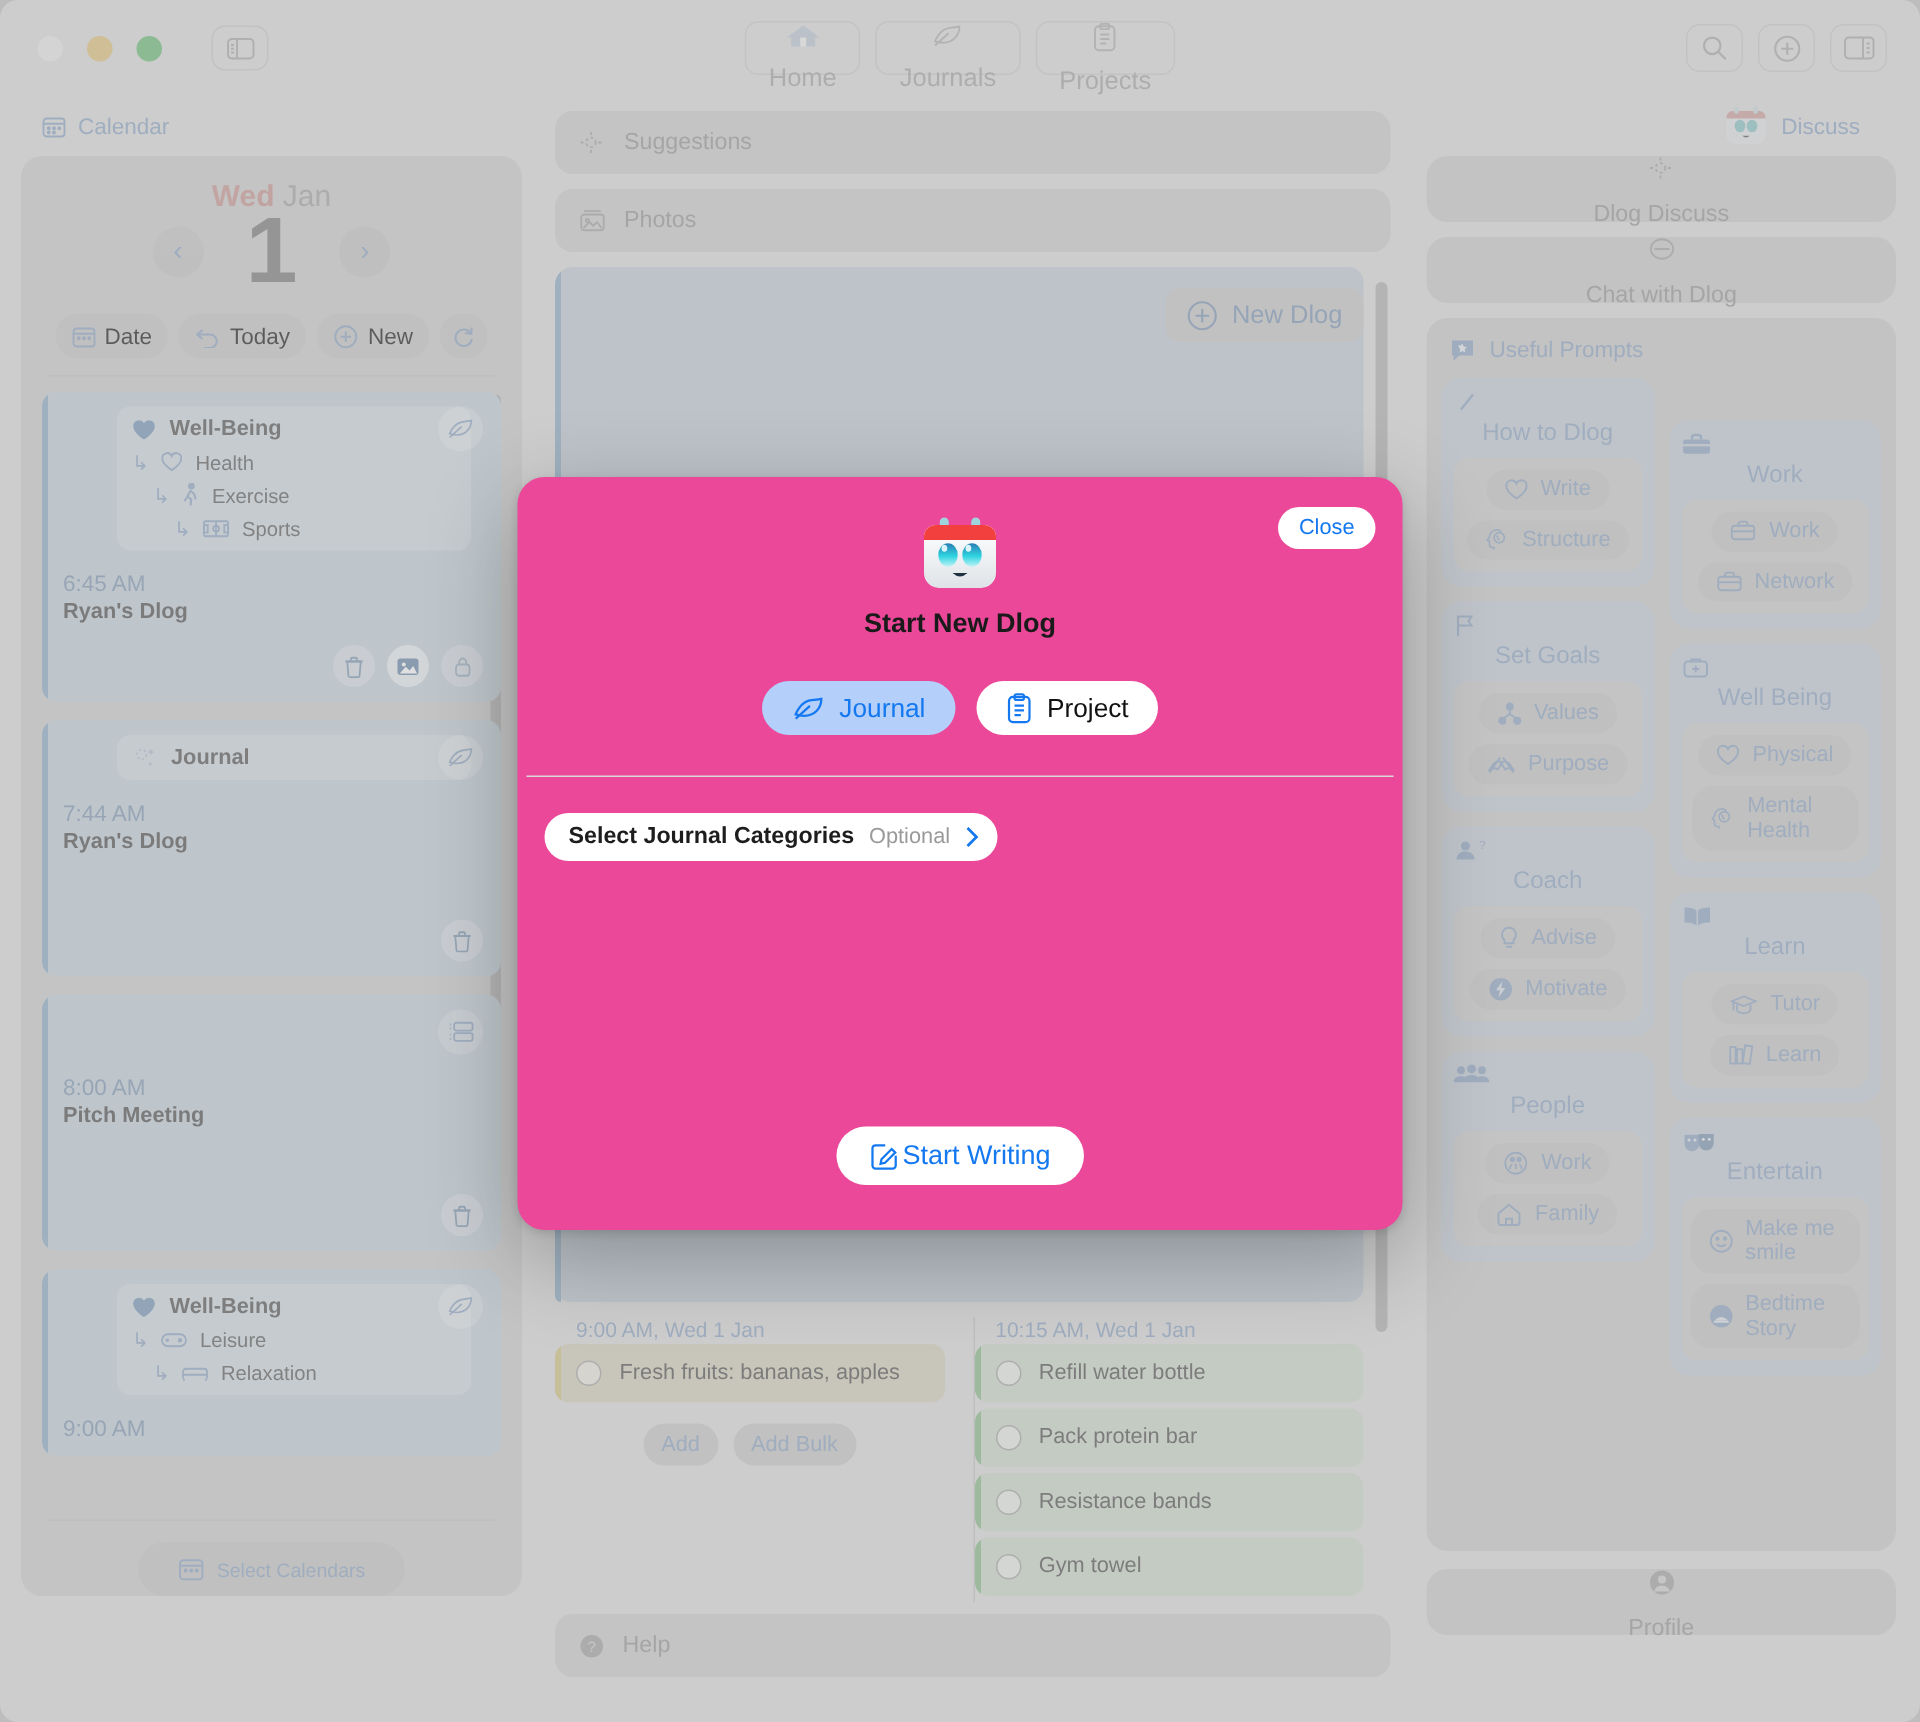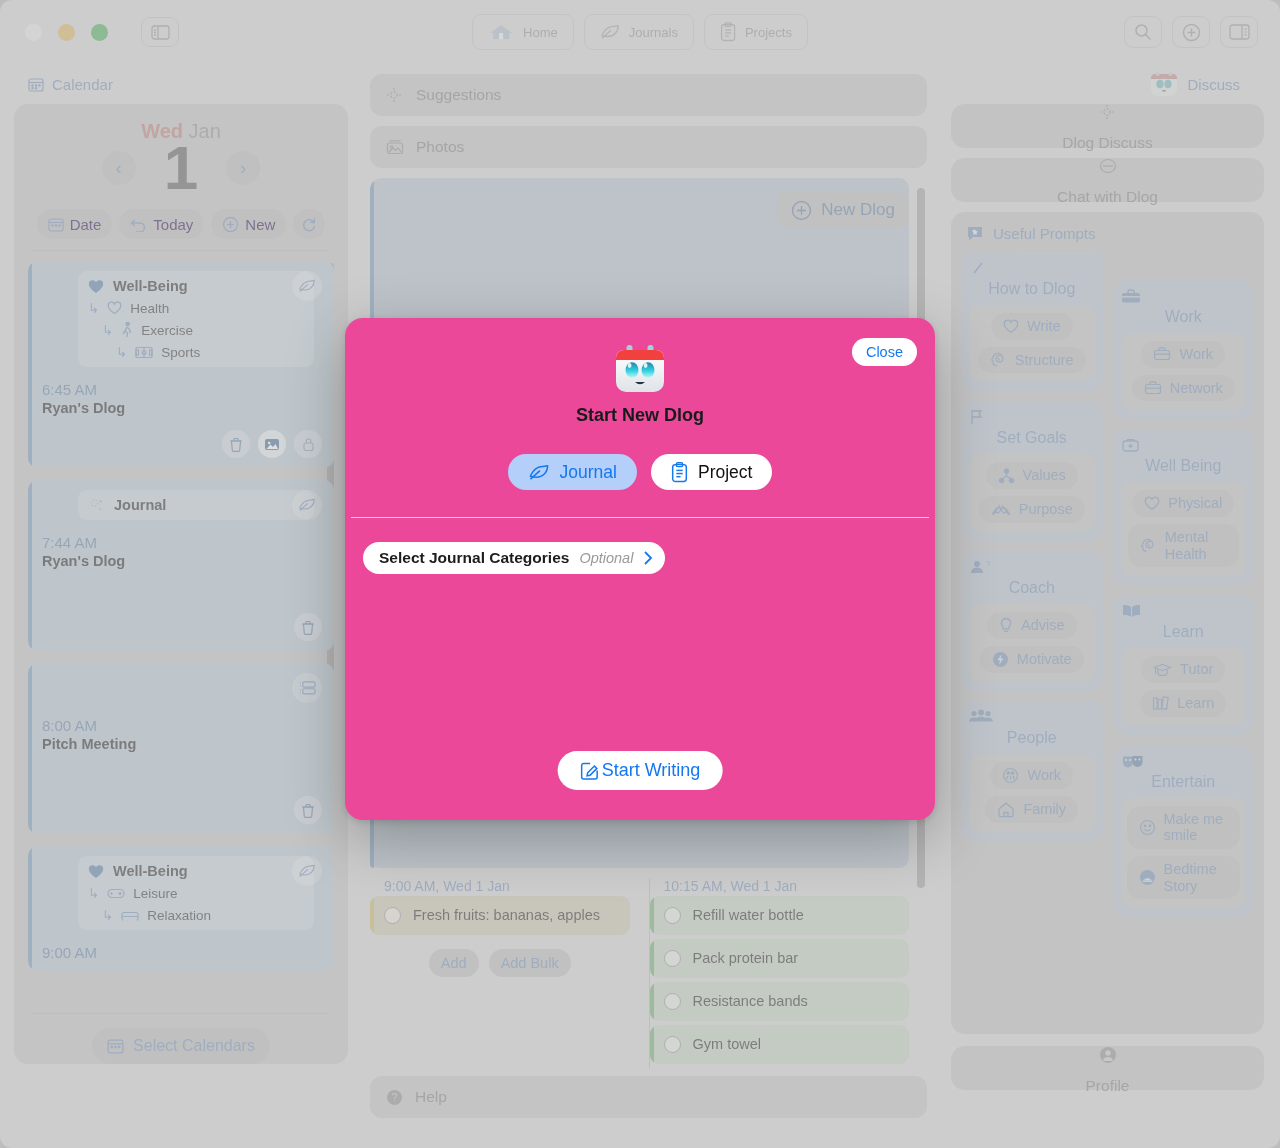--- a/index.html
+++ b/index.html
@@ -45,21 +45,21 @@
     border: 1px solid #c4c4c4;
   }
   #center-nav {
     position: absolute; left: 50%; transform: translateX(-50%);
     display: flex; gap: 10px;
   }
   .nav-pill {
     height: 36px; padding: 0 15px; border-radius: 9px;
     border: 1px solid #c6c6c6;
     display: flex; align-items: center; gap: 9px;
-    font-size: 13px; color: #9d9d9d;
+    font-size: 17px; color: #9d9d9d; flex-direction: column;
   }
   #right-tools {
     position: absolute; right: 22px; display: flex; gap: 10px;
   }
   .tool-btn {
     width: 38px; height: 32px; border-radius: 9px;
     border: 1px solid #c6c6c6;
     display: flex; align-items: center; justify-content: center;
     color: #a2a2a2;
   }
@@ -87,21 +87,21 @@
   .circ-btn {
     width: 34px; height: 34px; border-radius: 50%;
     background: #c0c0c0; color: #6f9fe0;
     display: flex; align-items: center; justify-content: center; font-size: 19px;
   }
   #cal-daynum { font-size: 62px; font-weight: 700; color: #6d6d6d; line-height: 1; }
   #cal-actions { display: flex; align-items: center; justify-content: center; gap: 7px; margin-top: 10px; }
   .cal-act {
     height: 30px; padding: 0 11px; border-radius: 15px; background: #c1c1c1;
     display: flex; align-items: center; gap: 6px;
-    color: #4c1d95; font-size: 15px;
+    color: #000000; font-size: 15px;
   }
   .cal-act.ico-only { width: 32px; padding: 0; justify-content: center; }
   #cal-sep { height: 1px; background: #bcbcbc; margin: 11px 4px 0; }
 
   #events { position: relative; margin-top: 10px; flex: 1; overflow: hidden; }
   .event {
     position: relative; background: #b5cde2; border-radius: 10px;
     margin-bottom: 12px; padding: 10px 12px 10px 14px; overflow: hidden;
   }
   .event::before { content:""; position:absolute; left:0; top:0; bottom:0; width:4px; background:#6aa8dd; }
@@ -123,21 +123,21 @@
   .ev-tools { display: flex; justify-content: flex-end; gap: 8px; margin-top: 14px; }
   .ev-tool { width: 28px; height: 28px; border-radius: 50%; background: rgba(255,255,255,.3);
              display:flex; align-items:center; justify-content:center; color:#5d8fc7; }
   .ev-tool.on { background: rgba(255,255,255,.62); color: #3f7fc4; }
   #events-scrollbar { position: absolute; right: 0; top: 2px; width: 7px; height: 410px; border-radius: 4px; background: #a8a8a8; }
 
   #cal-foot-sep { height: 1px; background: #bcbcbc; margin: 0 4px; }
   #select-calendars {
     margin: 14px auto 0; height: 36px; width: 178px; border-radius: 18px; background: #c1c1c1;
     display: flex; align-items: center; justify-content: center; gap: 9px;
-    color: #6f9fe0; font-size: 16px;
+    color: #6f9fe0; font-size: 13px;
   }
 
   
   .bar {
     height: 42px; border-radius: 12px; background: #c8c8c8;
     display: flex; align-items: center; gap: 12px; padding: 0 16px;
     color: #8e8e8e; font-size: 15.5px; margin-bottom: 10px;
   }
   #center-canvas {
     position: relative; height: 890px; border-radius: 12px; overflow: hidden;
@@ -217,21 +217,21 @@
   }
   .tt.sel { background: #b3cffa; color: #1478f0; }
   .tt.unsel { background: #fff; color: #111; }
   #modal-sep { height: 1px; background: #d9d9d9; margin: 27px 6px 0; }
   #cat-row {
     margin: 24px 0 0 18px; background: #fff; border-radius: 16px;
     display: inline-flex; align-items: center; gap: 10px;
     padding: 7px 12px 7px 16px;
   }
   #cat-label { font-size: 15.5px; font-weight: 700; color: #1d1d1d; }
-  #cat-optional { font-size: 14.5px; color: #9a9a9a; font-style: italic; }
+  #cat-optional { font-size: 14.5px; color: #9a9a9a; }
   #start-writing {
     position: absolute; left: 50%; transform: translateX(-50%); bottom: 30px;
     background: #fff; border-radius: 20px; padding: 9px 22px;
     display: flex; align-items: center; gap: 1px;
     color: #1478f0; font-size: 18px;
   }
 
   svg { display: block; }
   .i { display: inline-flex; align-items: center; justify-content: center; }
 </style>

